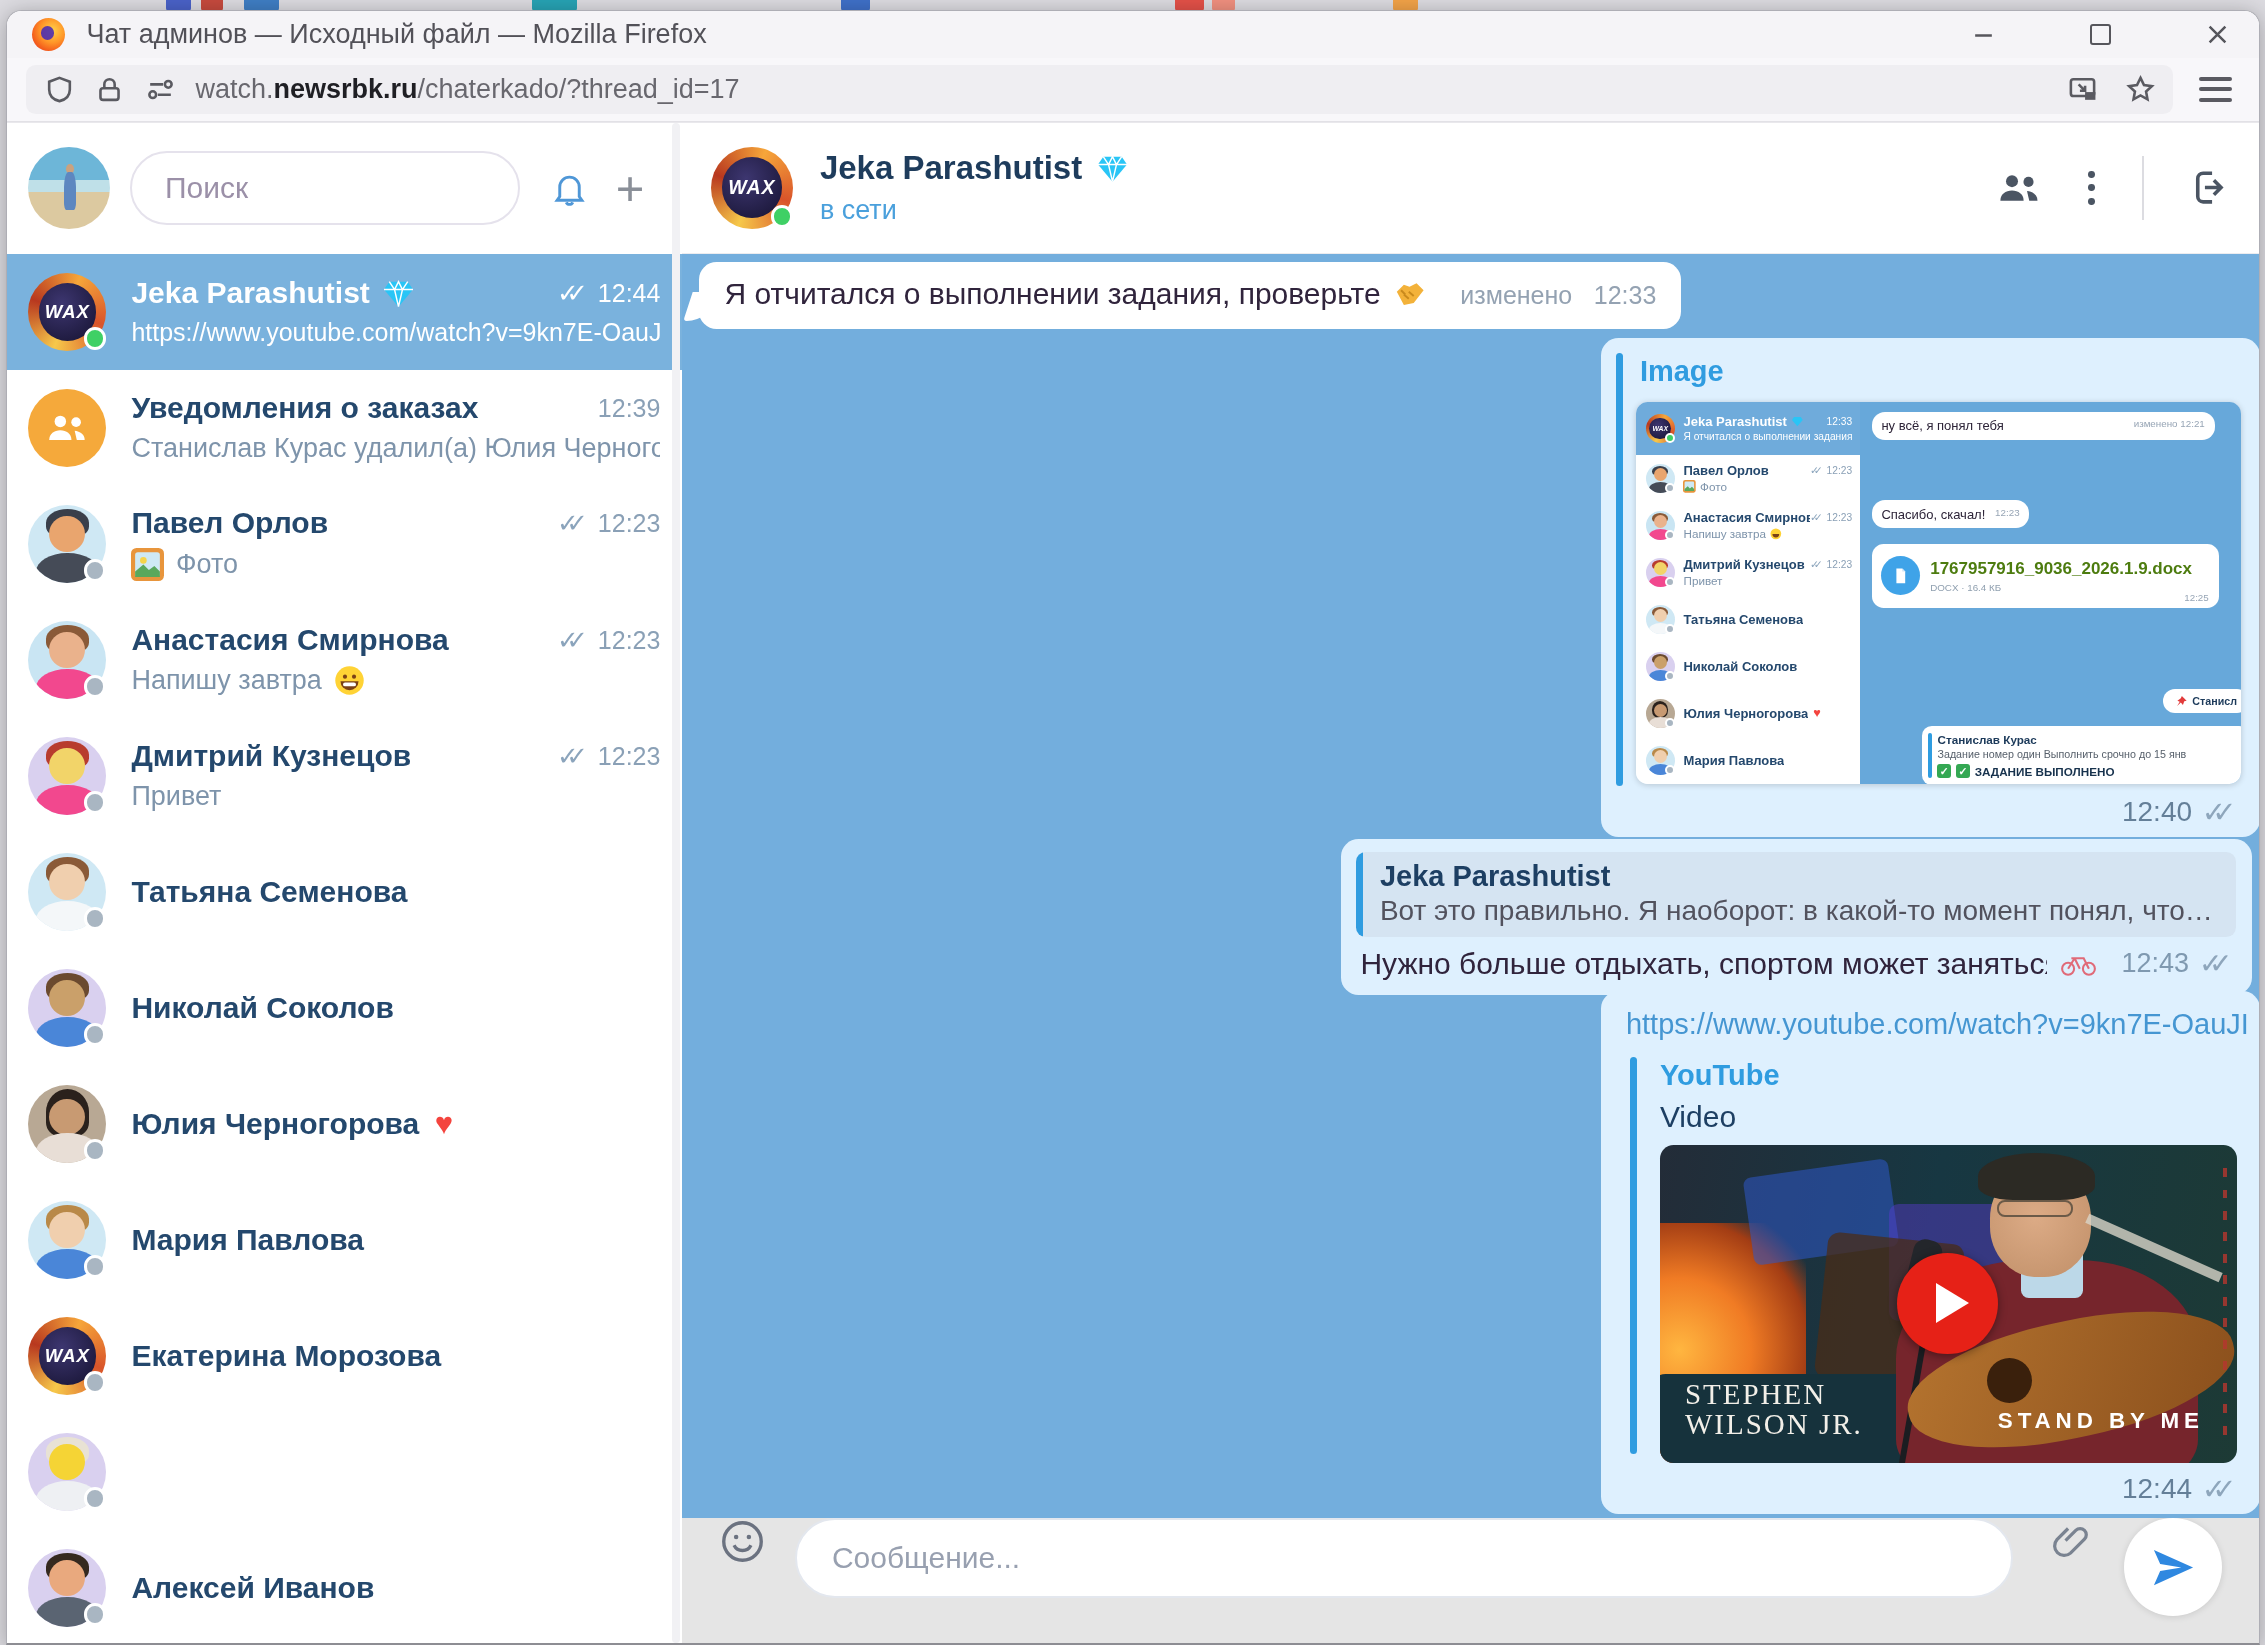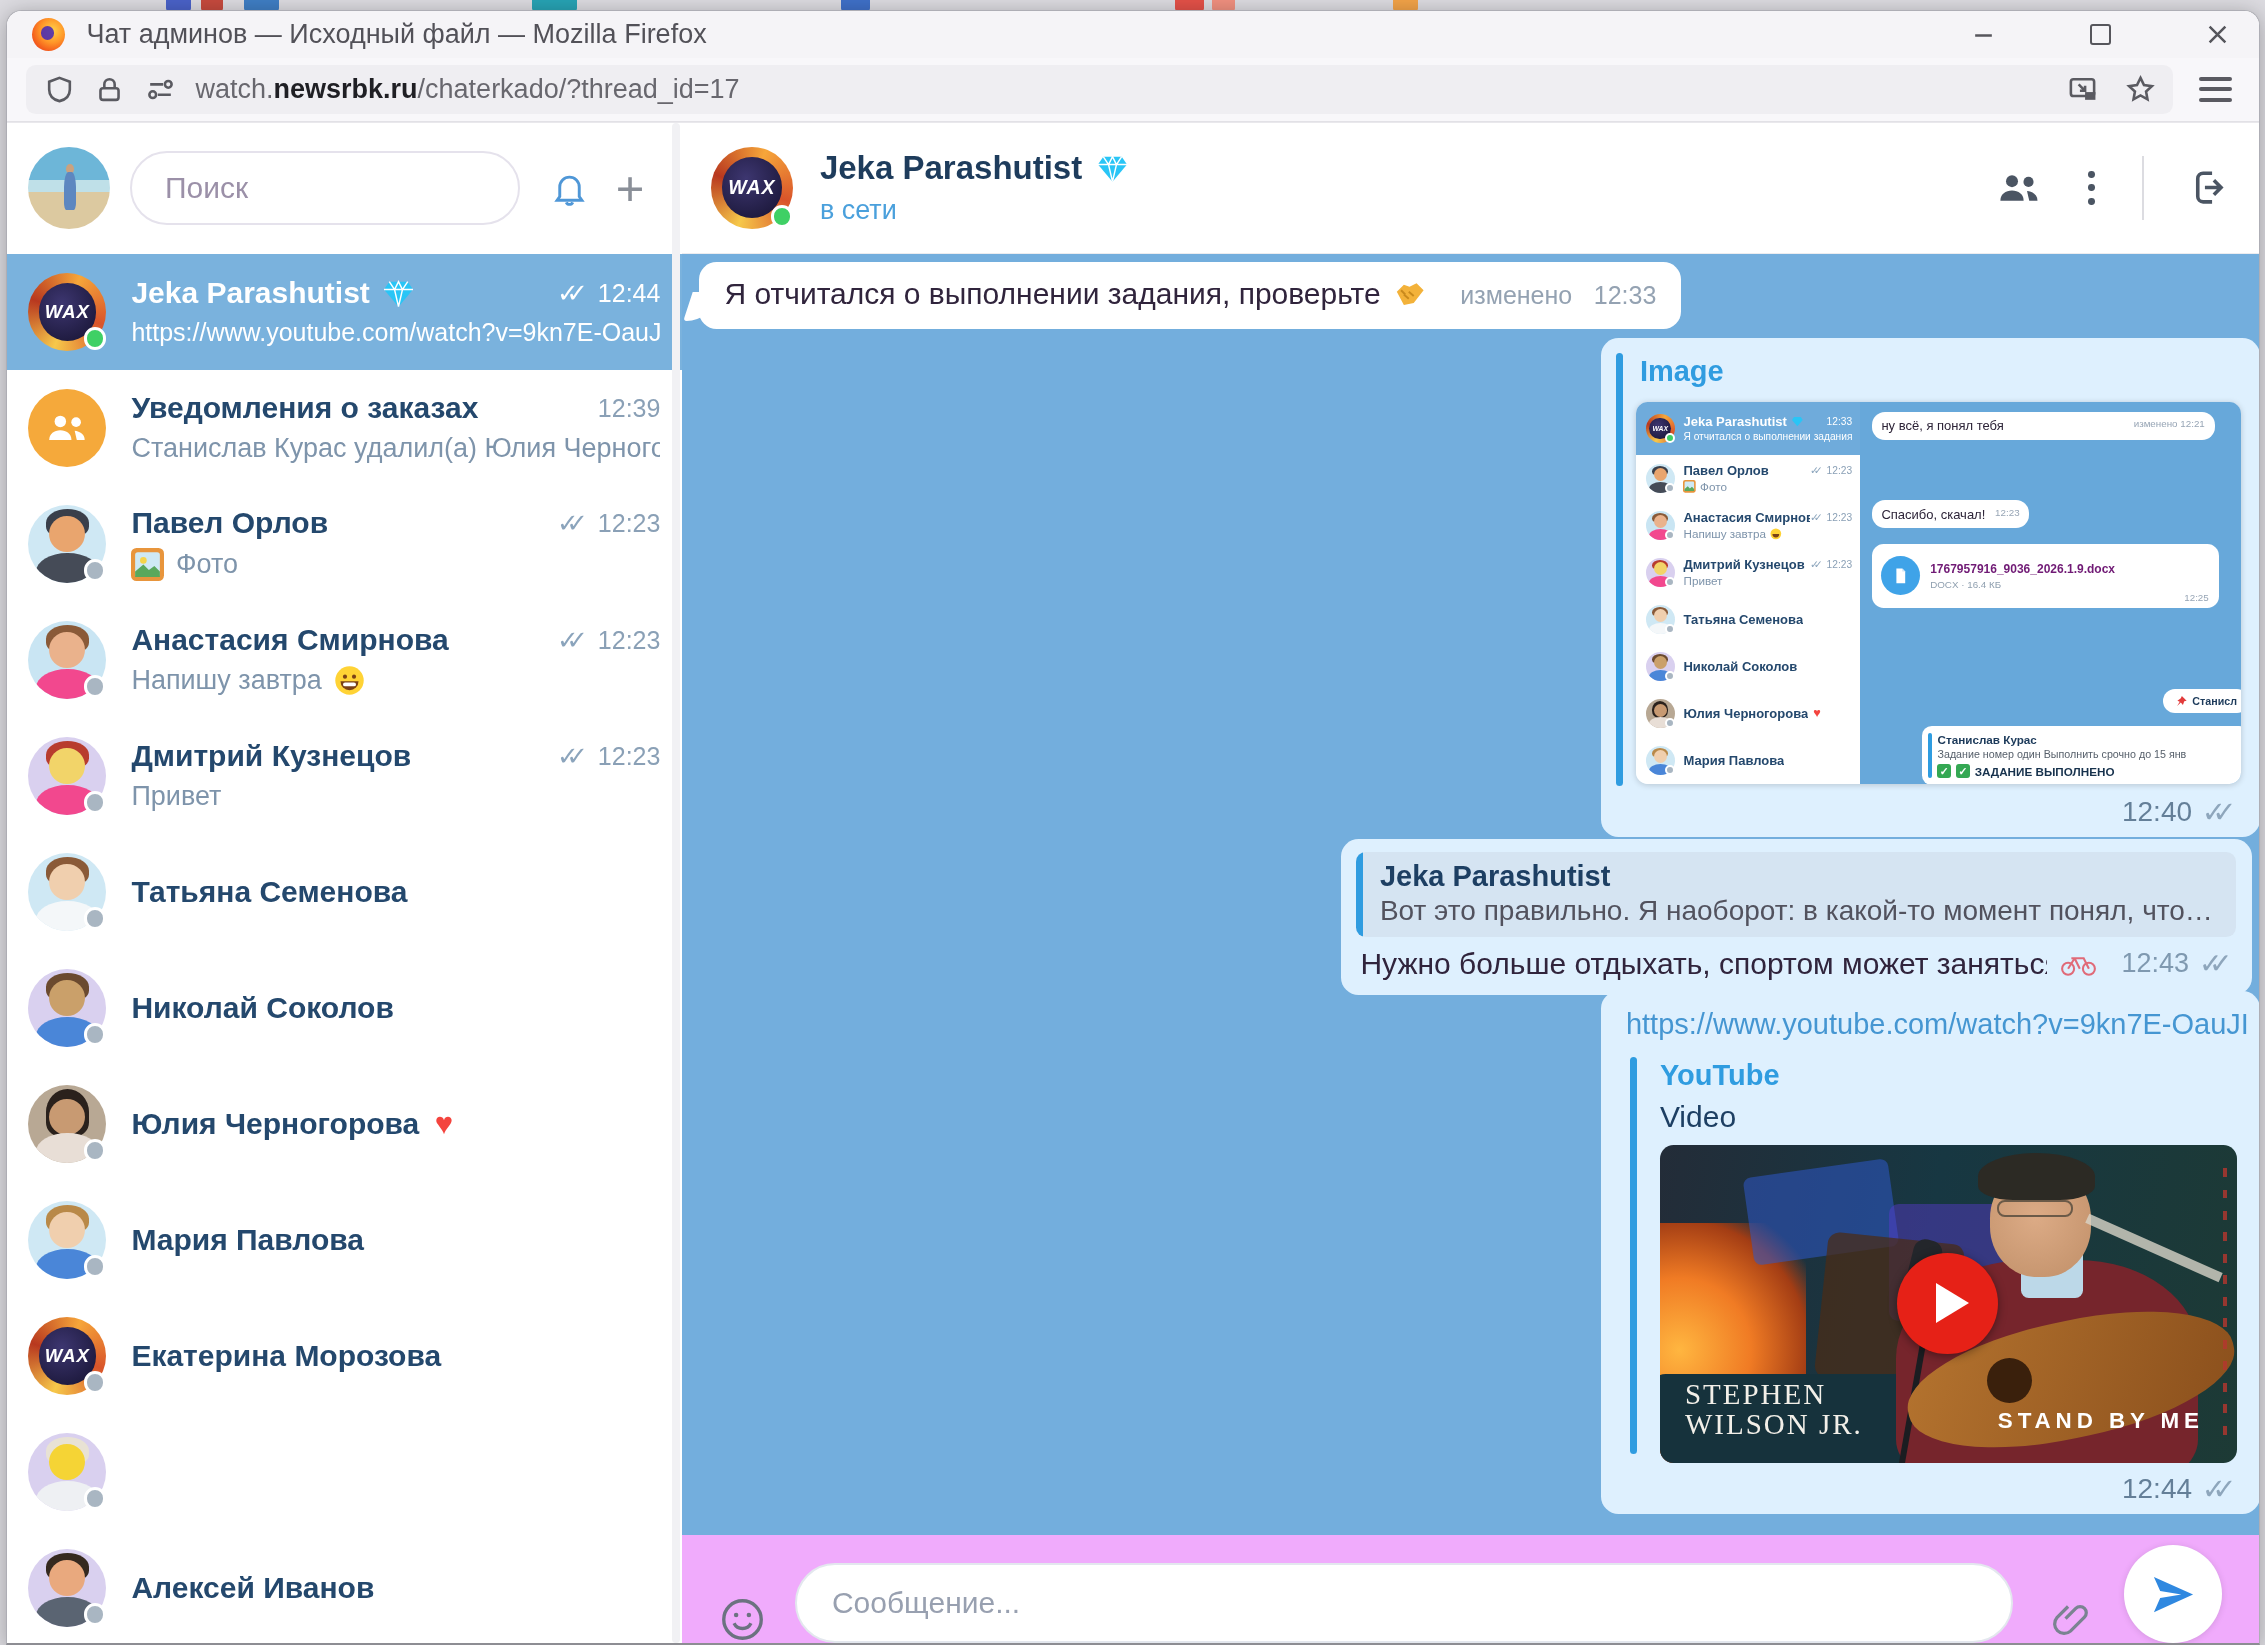--- a/index.html
+++ b/index.html
@@ -121,21 +121,21 @@
 .msub{display:flex;align-items:center;gap:3.9px;font-size:11.7px;color:#7e94ab;margin-top:2px;white-space:nowrap;overflow:hidden}
 .mrow.sel{height:53px;background:#6fabdb}
 .mrow.sel .mname,.mrow.sel .mtime,.mrow.sel .msub{color:#fff}
 .mrow.sel .msub{font-size:10.2px}
 .mchat{flex:1;background:#67a8da;position:relative;overflow:hidden}
 .mb{position:absolute;background:#fff;border-radius:13px;padding:6.8px 9.8px;font-size:13px;color:#2d2438;display:flex;align-items:flex-start;white-space:nowrap}
 .mmeta{font-size:9.8px;color:#97a5b5;margin-left:9.8px}
 .mfile{left:11.7px;top:142px;width:347px;height:64px;border-radius:11.7px;align-items:center;display:flex;padding:7.8px 9.8px}
 .ficon{width:39px;height:39px;border-radius:50%;background:#3fa3e8;flex:none;margin-right:9.8px;display:flex;align-items:center;justify-content:center}
 .fcol{min-width:0}
-.fname{font-size:12px;font-weight:700;color:#701a75;white-space:nowrap;overflow:hidden}
+.fname{font-size:17px;font-weight:700;color:#4d7c0f;white-space:nowrap;overflow:hidden}
 .finfo{font-size:9.8px;color:#90a0b0;margin-top:2.9px}
 .ftime{position:absolute;right:9.8px;bottom:4.9px;font-size:9.8px;color:#97a5b5}
 .mpin{position:absolute;right:-7.8px;top:287px;background:#fff;border-radius:13.7px;padding:5.9px 11.7px;font-size:10.7px;font-weight:700;color:#1c3a5a;display:flex;align-items:center;gap:4.9px;white-space:nowrap}
 .mquote{position:absolute;left:62px;right:-7.8px;top:324px;background:#fff;border-radius:9.8px;padding:6.8px 9.8px 6.8px 15.6px;overflow:hidden}
 .mquote .accent{left:5.9px;top:6.8px;bottom:6.8px;width:3.9px;border-radius:2px}
 .mqa{font-size:11.7px;font-weight:700;color:#1c3a5a}
 .mqt{font-size:10.7px;color:#57606b;white-space:nowrap;overflow:hidden;margin-top:2px}
 .mdone{display:flex;align-items:center;gap:4.9px;margin-top:4.9px;font-size:11.7px;font-weight:700;color:#17324d;white-space:nowrap}
 .gchk{width:13.7px;height:13.7px;border-radius:2.9px;background:#34a853;color:#fff;font-size:10.7px;display:flex;align-items:center;justify-content:center;flex:none}
 .gchk:after{content:"✓"}
@@ -157,21 +157,21 @@
 .ytsite{position:absolute;left:59px;top:68px}
 .ytkind{position:absolute;left:59px;top:109px;font-size:30px;color:#1d3f63}
 .thumb{position:absolute;left:59px;top:154px;width:577px;height:318px;border-radius:13.7px;overflow:hidden;background:linear-gradient(100deg,#232c38,#173742 45%,#1d3a35)}
 .th{position:absolute}
 .playbtn{position:absolute;left:50%;top:50%;width:101px;height:101px;margin:-51px 0 0 -51px;border-radius:50%;background:#e62117;display:flex;align-items:center;justify-content:center;box-shadow:0 2px 9.8px rgba(0,0,0,.4)}
 .playbtn i{width:0;height:0;border-left:33px solid #fff;border-top:20.5px solid transparent;border-bottom:20.5px solid transparent;margin-left:8.8px}
 .thlogo{position:absolute;left:25px;bottom:23.4px;width:224px;color:#f2efe8;font-family:"Liberation Serif",serif;font-size:29px;line-height:1.05;letter-spacing:2px}
 .thtitle{position:absolute;right:33px;bottom:29px;color:#fff;font-weight:700;font-size:22.4px;letter-spacing:4.9px}
 .thmarks{position:absolute;right:9.8px;top:23.4px;bottom:23.4px;width:3.9px;background:repeating-linear-gradient(#b5362e 0 8.8px,transparent 8.8px 21.5px);opacity:.8}
 
-.composer{height:108px;background:#f0abfc;display:flex;align-items:flex-end;padding:0 37px;flex:none}
+.composer{height:125px;background:#e5e5e5;display:flex;align-items:flex-start;padding:0 37px;flex:none}
 .cicon{width:47px;height:47px;flex:none;display:flex;align-items:center;justify-content:center}
 .cinput{flex:1;height:80px;border:2px solid #e3e7ee;border-radius:40px;margin:0 35px 0 29px;padding:0 35px;font-size:30px;color:#3a3a42;outline:none;font-family:"Liberation Sans",sans-serif;background:#fff}
 .cinput::placeholder{color:#98a0b0}
 .send{width:98px;height:98px;border-radius:50%;background:#fff;box-shadow:0 1px 7.8px rgba(0,0,0,.12);display:flex;align-items:center;justify-content:center;margin-left:29px;flex:none}
 </style>
 </head>
 <body>
 
 <div class="stage">
 

